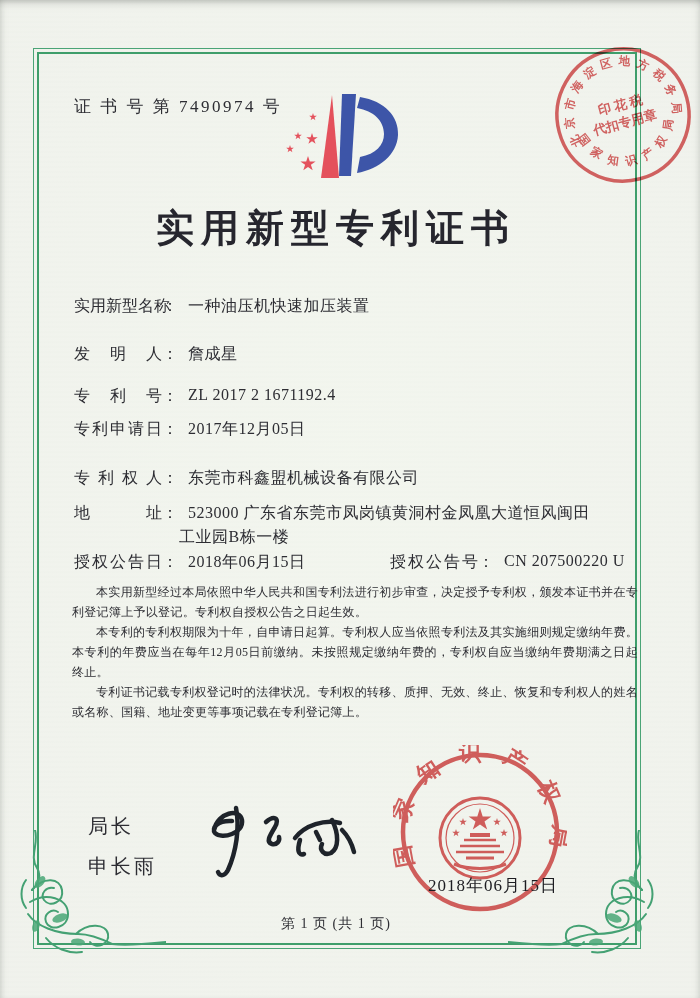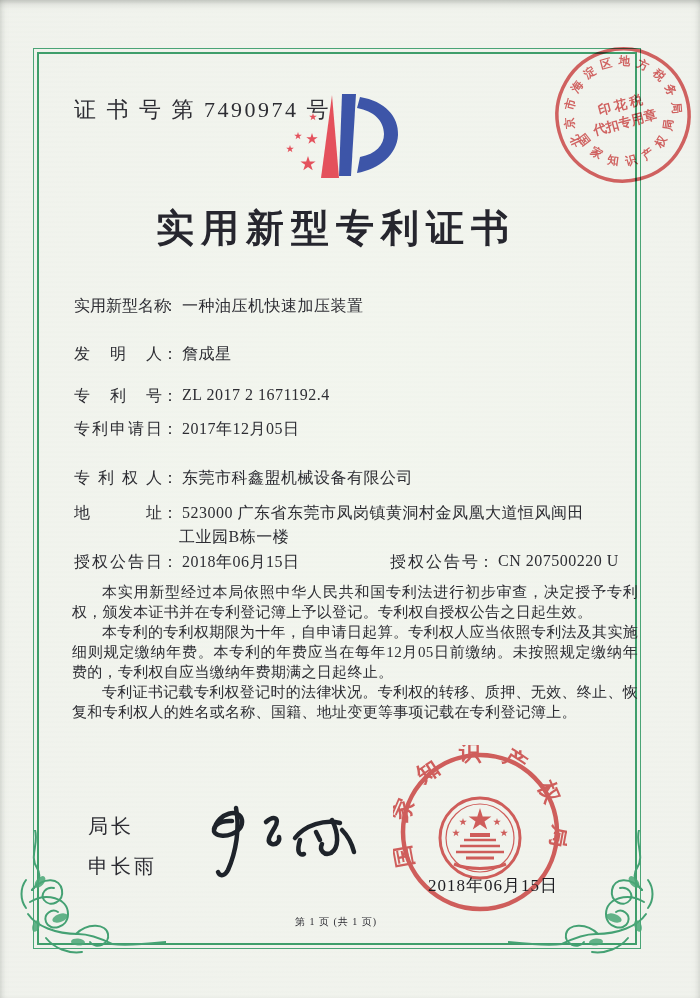--- a/index.html
+++ b/index.html
@@ -17,48 +17,48 @@
     pointer-events:none;
   }
   .edge-shade{position:absolute;inset:0;box-shadow:inset 0 6px 10px -6px rgba(90,95,90,.55), inset 6px 0 9px -7px rgba(120,125,120,.4), inset -6px 0 9px -7px rgba(120,125,120,.35);pointer-events:none;}
 
   
   .frame-outer{position:absolute;left:33px;top:48px;width:606px;height:899px;border:1px solid #4aa476;}
   .frame-inner{position:absolute;left:3px;top:3px;right:3px;bottom:3px;border:2px solid #3f9e6b;}
 
   .flourish{position:absolute;z-index:3;}
 
-  .cert-no{position:absolute;left:74px;top:95px;font-size:22px;letter-spacing:2.5px;z-index:4;}
+  .cert-no{position:absolute;left:74px;top:95px;font-size:17px;letter-spacing:2.5px;z-index:4;}
 
   .logo{position:absolute;left:280px;top:92px;z-index:4;}
 
   .title{position:absolute;left:33px;top:197px;width:606px;text-align:center;
     font-size:38px;font-weight:bold;letter-spacing:7px;color:#26262e;z-index:4;margin-top:6px;}
 
   .fields{position:absolute;left:74px;top:0;width:560px;font-size:16px;z-index:4;}
   .frow{position:absolute;left:0;white-space:nowrap;}
   .flabel{display:inline-block;width:88px;text-align:justify;text-align-last:justify;vertical-align:top;}
   .fcolon{display:inline-block;vertical-align:top;}
-  .fvalue{display:inline-block;margin-left:0;vertical-align:top;letter-spacing:.5px;}
+  .fvalue{display:inline-block;margin-left:6px;vertical-align:top;letter-spacing:.5px;}
   .addr2{position:absolute;left:105px;top:527px;font-size:16px;letter-spacing:.5px;}
   .grant-no{position:absolute;left:316px;top:0;white-space:nowrap;}
 
-  .paragraphs{position:absolute;left:72px;top:582px;width:566px;font-size:15px;line-height:20px;
+  .paragraphs{position:absolute;left:72px;top:582px;width:566px;font-size:12px;line-height:20px;
     text-align:justify;z-index:4;}
   .paragraphs p{margin:0;text-indent:2em;letter-spacing:.3px;}
 
   .officer{position:absolute;left:88px;top:806px;font-size:20px;letter-spacing:3px;line-height:40px;z-index:4;}
   .signature{position:absolute;left:192px;top:800px;z-index:5;}
 
   .seal{position:absolute;left:393px;top:745px;z-index:5;mix-blend-mode:multiply;}
   .seal-date{position:absolute;left:428px;top:874px;font-size:17px;letter-spacing:1px;color:#1d1d22;z-index:6;}
 
   .tax-stamp{position:absolute;left:548px;top:40px;z-index:5;mix-blend-mode:multiply;}
 
-  .footer{position:absolute;left:33px;top:915px;width:606px;text-align:center;font-size:10px;letter-spacing:1px;z-index:4;}
+  .footer{position:absolute;left:33px;top:915px;width:606px;text-align:center;font-size:14px;letter-spacing:1px;z-index:4;}
 
   svg text{font-family:"Liberation Serif","DejaVu Serif",serif;}
 </style>
 </head>
 <body>
 
 <div class="paper-tint"></div>
 
 <div class="frame-outer">
   <div class="frame-inner"></div>

